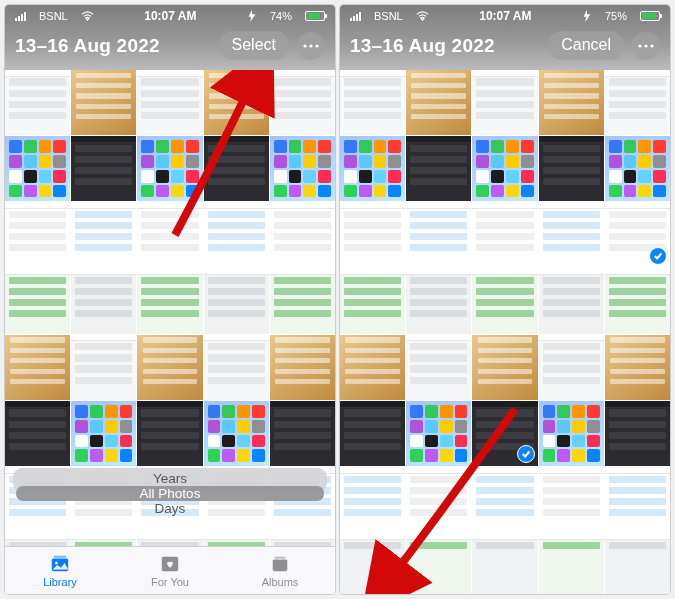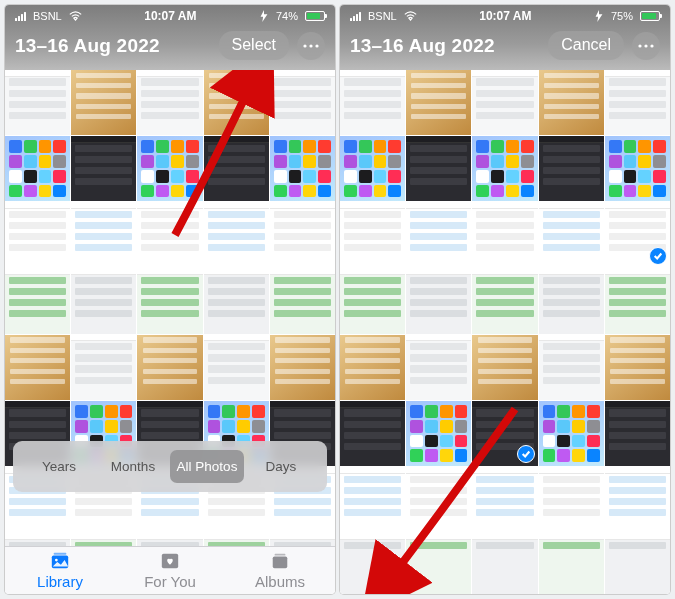--- a/index.html
+++ b/index.html
@@ -42,21 +42,21 @@
   
   .status-bar {
     height: 20px;
     display: flex;
     justify-content: space-between;
     align-items: center;
     font-size: 11px;
     padding: 2px 10px 0;
     font-weight: 500;
   }
-  .status-left, .status-right { display: flex; align-items: center; gap: 7px; }
+  .status-left, .status-right { display: flex; align-items: center; gap: 13px; }
   .status-center { font-weight: 600; font-size: 12px; }
   .sig-bars { display: inline-flex; gap: 1px; align-items: flex-end; height: 9px; }
   .sig-bars span { width: 2px; background: #fff; border-radius: .5px; }
   .sig-bars span:nth-child(1){height:3px} .sig-bars span:nth-child(2){height:5px}
   .sig-bars span:nth-child(3){height:7px} .sig-bars span:nth-child(4){height:9px}
   .wifi-ic, .bat-ic, .bolt-ic { display:inline-flex; }
   .bat { width:20px;height:10px;border:1px solid #fff;border-radius:2px;position:relative;}
   .bat::after{content:"";position:absolute;right:-3px;top:2px;width:2px;height:4px;background:#fff;border-radius:0 1px 1px 0;}
   .bat .fill{position:absolute;left:1px;top:1px;bottom:1px;background:#34c759;border-radius:1px;}
 
@@ -141,26 +141,27 @@
     width:18px;height:18px;border-radius:50%;
     background:#0a84ff;
     display:flex;align-items:center;justify-content:center;
     border:1.5px solid #fff;
   }
   .sel-check svg{width:10px;height:10px;stroke:#fff;stroke-width:2.5;fill:none}
 
   
   .seg-wrap {
     position:absolute; left:8px; right:8px; bottom:54px;
-    height:51px;
+    height:24px;
     background: rgba(210,210,212,.88);
     backdrop-filter: blur(6px);
     border-radius:9px;
     display:flex;
-    padding:9px;
+    padding:3px;
+    flex-direction:column;
   }
   .seg {
     flex:1;
     font-size:13.5px;
     color:#555;
     background:transparent;
     border:none;
     border-radius:7px;
     cursor:pointer;
   }
@@ -169,21 +170,21 @@
   
   .tab-bar {
     flex:0 0 48px;
     border-top:.5px solid #d0d0d4;
     background: rgba(248,248,250,.97);
     display:flex;
   }
   .tab {
     flex:1;
     display:flex;flex-direction:column;align-items:center;justify-content:center;
-    font-size:15px;
+    font-size:11px;
     color:#8e8e93;
     gap:2px;
     cursor:pointer;
     background:transparent;border:none;
   }
   .tab.active { color:#0a7aff; }
   .tab svg{width:22px;height:20px}
 
   
   .sel-bar {
@@ -657,21 +658,20 @@
           <div class="cell">
             <div class="thumb t-b">
               <div class="hdr"></div>
               <div class="row"></div>
             </div>
           </div>
         </div>
 
       <div class="seg-wrap">
         <button class="seg">Years</button>
-        <button class="seg">Months</button>
         <button class="seg active">All Photos</button>
         <button class="seg">Days</button>
       </div>
 
       <svg class="arrow" style="right:40px;top:-30px" width="140" height="200" viewBox="0 0 140 200">
         <defs>
             <marker id="ah1" markerWidth="9" markerHeight="9" refX="6" refY="4.5" orient="auto">
               <path d="M0 0 L9 4.5 L0 9 Z" fill="#d30808"></path>
             </marker>
           </defs>

